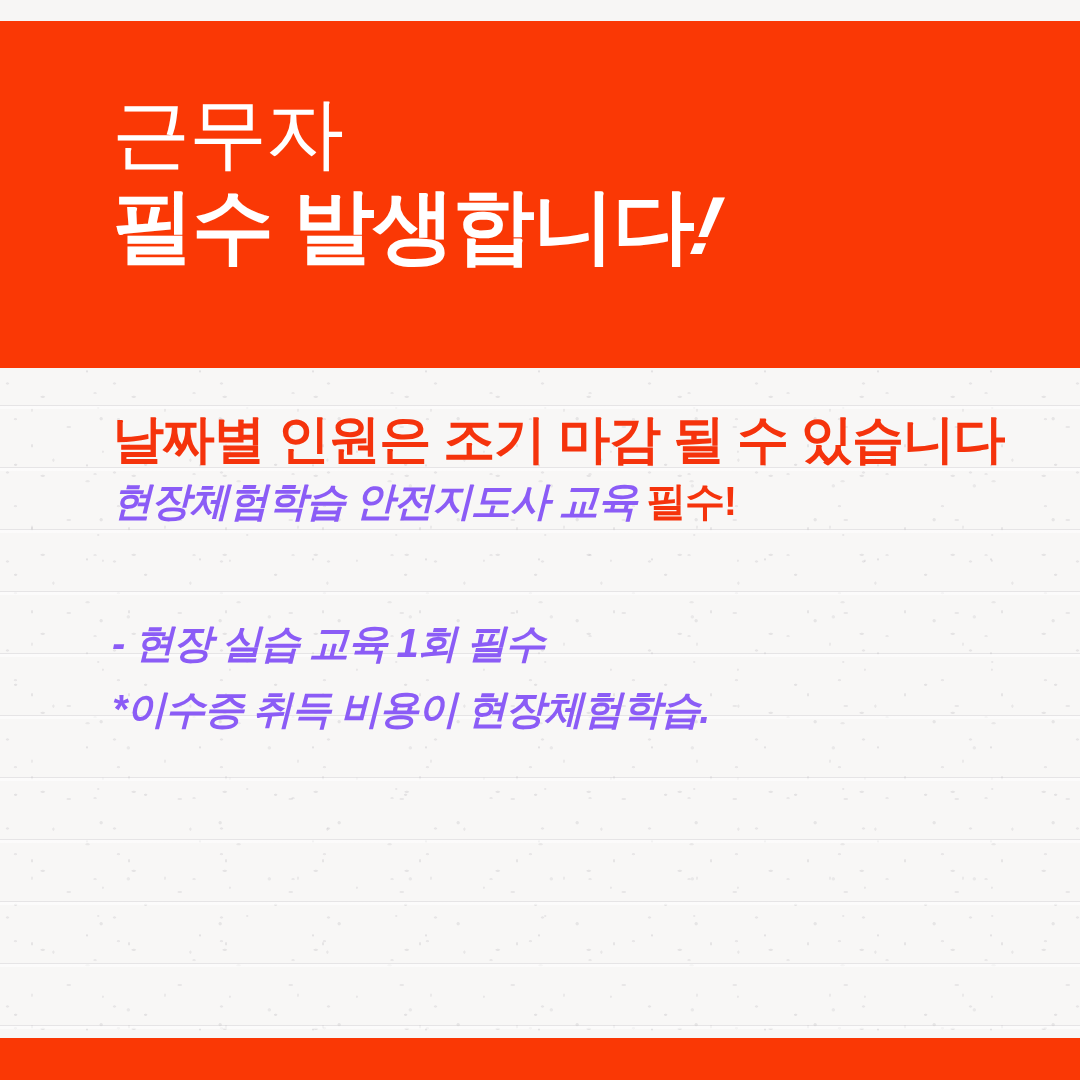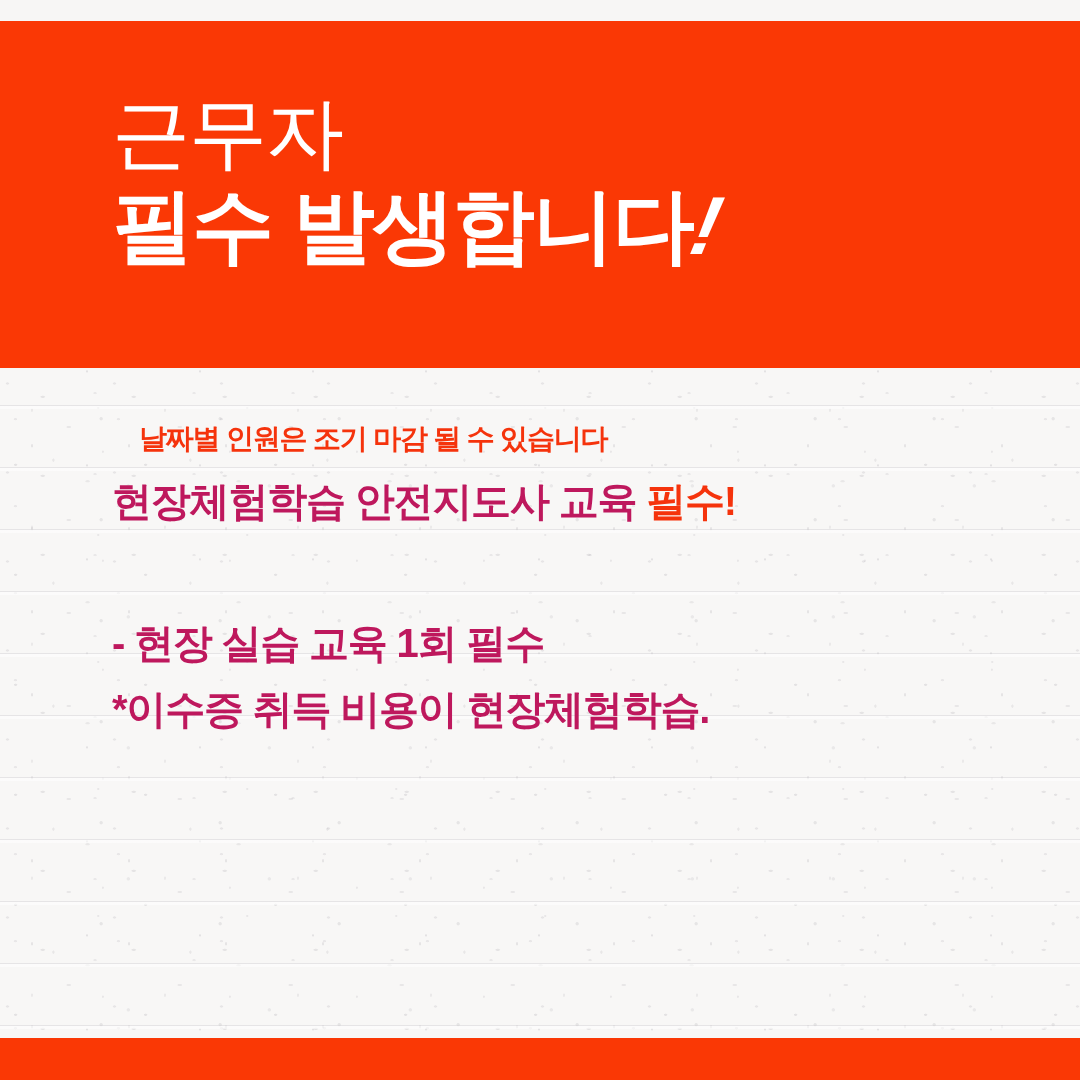--- a/index.html
+++ b/index.html
@@ -132,30 +132,30 @@
   .group-spacer {
     height: 78px;
   }
   .line {
     font-weight: 800;
     letter-spacing: -1.2px;
     white-space: nowrap;
     color: #141414;
   }
   .line-a { font-size: 42px; line-height: 66px; }
-  .line-b { font-size: 28px; line-height: 62px; margin-left: 27px; }
+  .line-b { font-size: 52px; line-height: 62px; }
   .line-c { font-size: 40px; line-height: 62px; }
   .line-d { font-size: 40px; line-height: 66px; }
   .line-e { font-size: 40px; line-height: 66px; }
   .line-f { font-size: 40px; line-height: 66px; }
   .line-g { font-size: 40px; line-height: 66px; }
   .line-h { font-size: 40px; line-height: 66px; }
 
   .accent { color: #f5330c; }
-  .dark   { color: #be185d; }
+  .dark   { color: #8b5cf6; font-style: italic; }
 </style>
 </head>
 <body>
 
 <div id="poster">
 
   <div class="paper-texture"></div>
   <div class="paper-lines"></div>
 
   <div class="banner-top">

